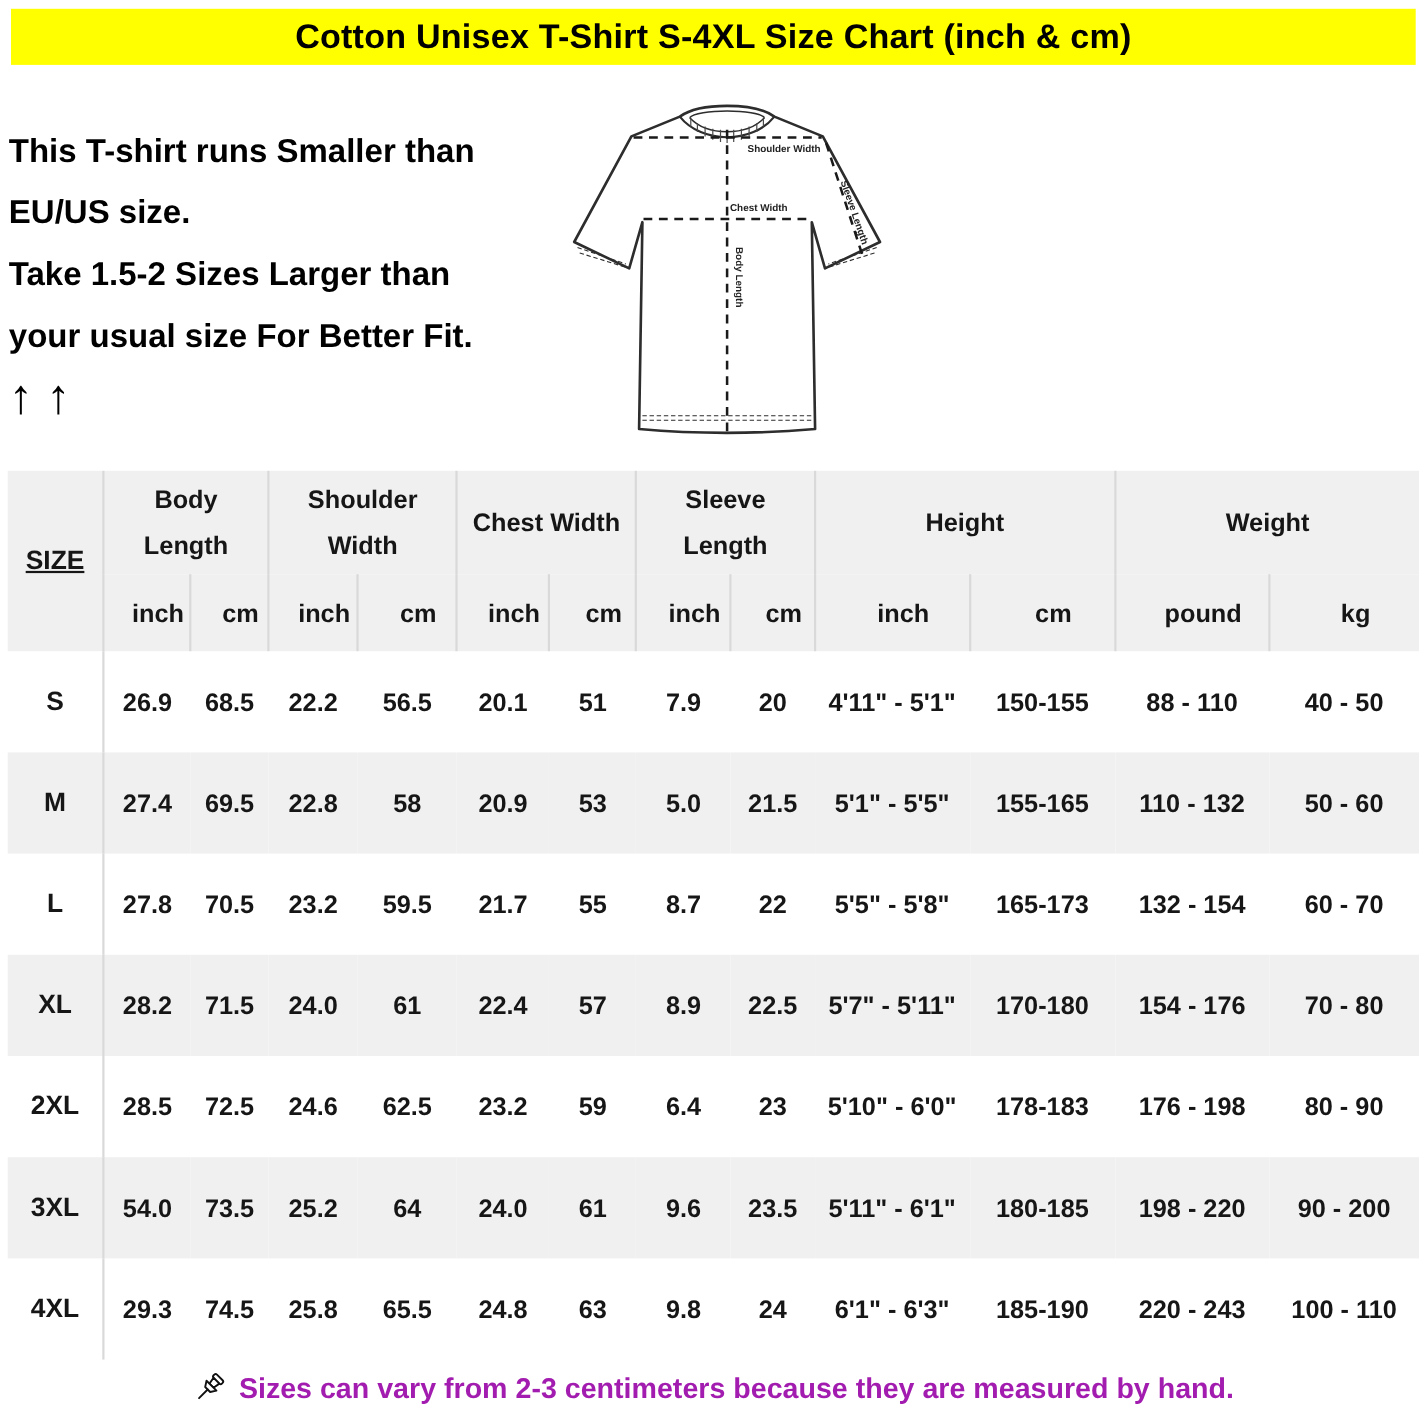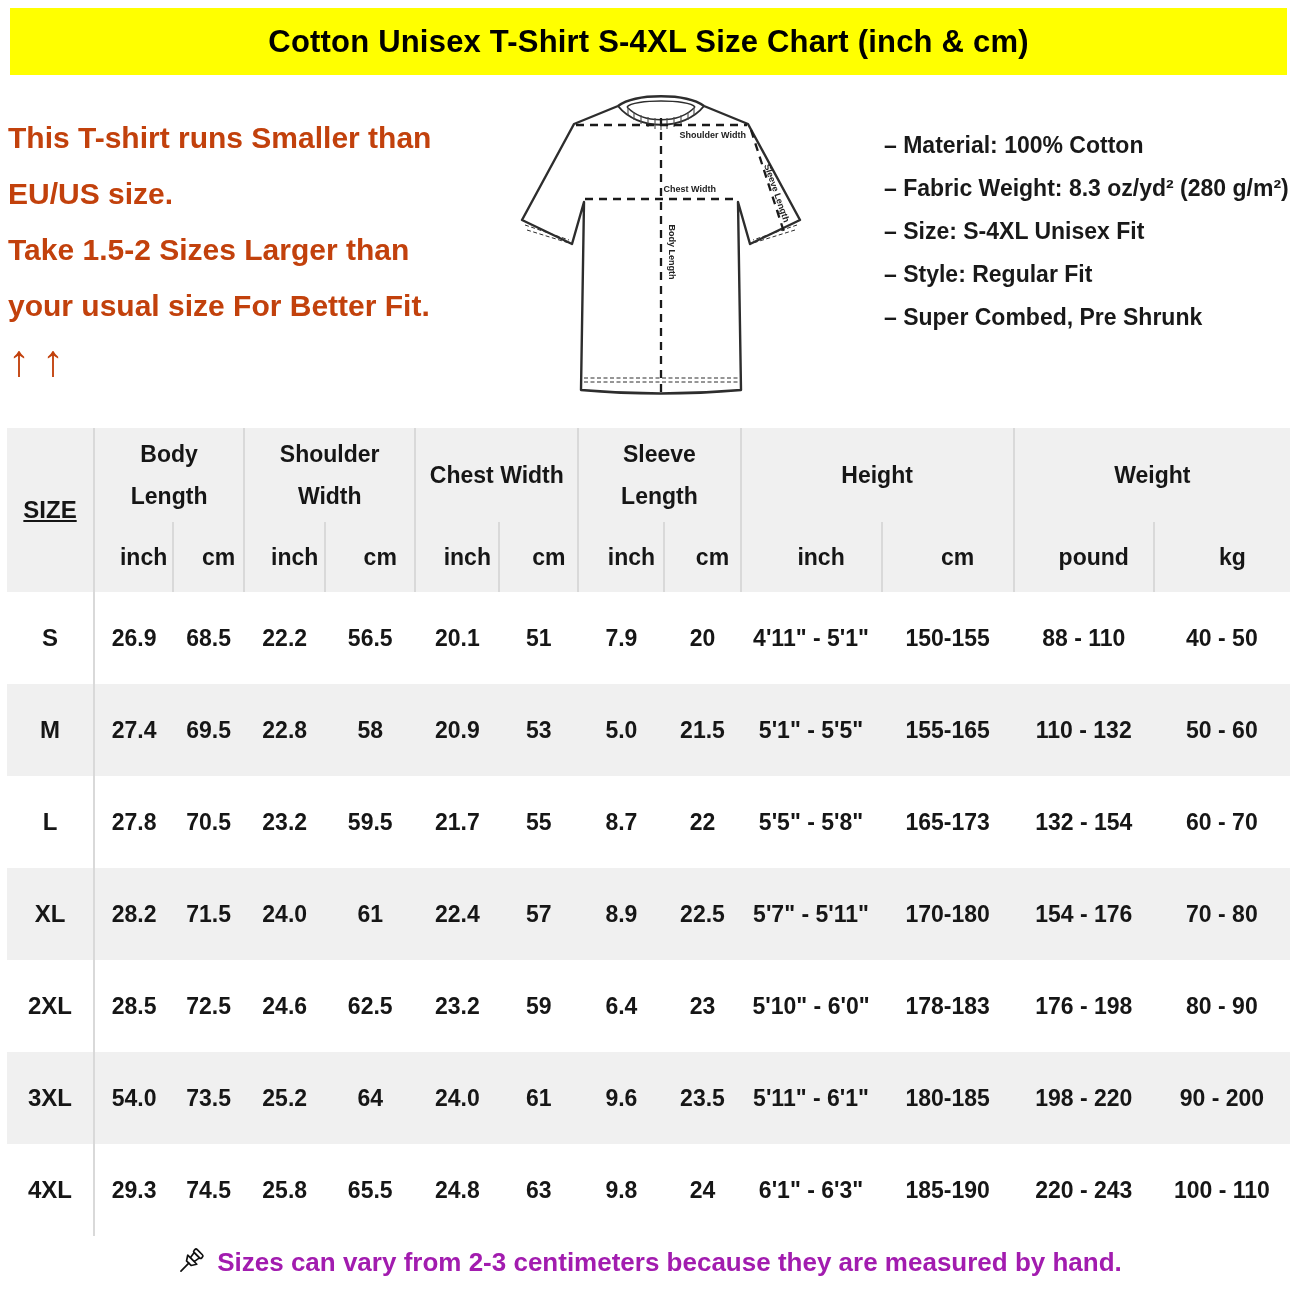--- a/index.html
+++ b/index.html
@@ -1,25 +1,25 @@
 <!DOCTYPE html>
 <html><head>
 <meta charset="utf-8">
 <style>
   html,body{margin:0;padding:0;background:#ffffff;}
   .page{position:relative;width:1297px;height:1289px;background:#ffffff;overflow:hidden;
         font-family:"Liberation Sans",sans-serif;color:#161616;}
 
   
-  .banner{position:absolute;left:10px;top:8px;width:1277px;height:67px;background:#ffff00;
+  .banner{position:absolute;left:10px;top:8px;width:1277px;height:51px;background:#ffff00;
           display:flex;align-items:center;justify-content:center;}
   .banner h1{margin:0;font-size:31px;font-weight:bold;color:#000;letter-spacing:.2px;}
 
   
-  .warning{position:absolute;left:8px;top:110px;width:512px;color:#c2410c;
+  .warning{position:absolute;left:8px;top:110px;width:512px;color:#000000;
            font-size:30px;font-weight:bold;line-height:56px;}
   .warning .arrows{font-size:44px;line-height:50px;letter-spacing:12px;margin-top:2px;font-weight:bold;}
 
   
   .tshirt{position:absolute;left:500px;top:84px;width:332px;height:334px;}
   .tshirt text{font-family:"Liberation Sans",sans-serif;font-weight:bold;fill:#222;font-size:9px;}
 
   
   .specs{position:absolute;left:884px;top:124px;width:408px;font-size:23px;font-weight:600;
          line-height:43px;color:#191919;}
@@ -78,27 +78,20 @@
     <path d="M85,115 L237,115" stroke="#1a1a1a" stroke-width="2.3" stroke-dasharray="8 6"></path>
     <path d="M161,34 L161,308" stroke="#1a1a1a" stroke-width="2.3" stroke-dasharray="8 6"></path>
     <path d="M251,46 L284,148" stroke="#1a1a1a" stroke-width="2.3" stroke-dasharray="8 6"></path>
 
     <text x="246" y="54" text-anchor="end">Shoulder Width</text>
     <text x="216" y="108" text-anchor="end">Chest Width</text>
     <text x="169" y="168" text-anchor="middle" transform="rotate(90 169 168)">Body Length</text>
     <text x="274" y="110" text-anchor="middle" transform="rotate(71 274 110)">Sleeve Length</text>
   </svg>
 
-  <div class="specs">
-    <div>– Material: 100% Cotton</div>
-    <div>– Fabric Weight: 8.3 oz/yd² (280 g/m²)</div>
-    <div>– Size: S-4XL Unisex Fit</div>
-    <div>– Style: Regular Fit</div>
-    <div>– Super Combed, Pre Shrunk</div>
-  </div>
 
   <table class="size-table">
     <colgroup>
       <col style="width:87px">
         <col style="width:79px">
         <col style="width:71px">
       <col style="width:81px">
         <col style="width:90px">
         <col style="width:84px">
       <col style="width:79px">

